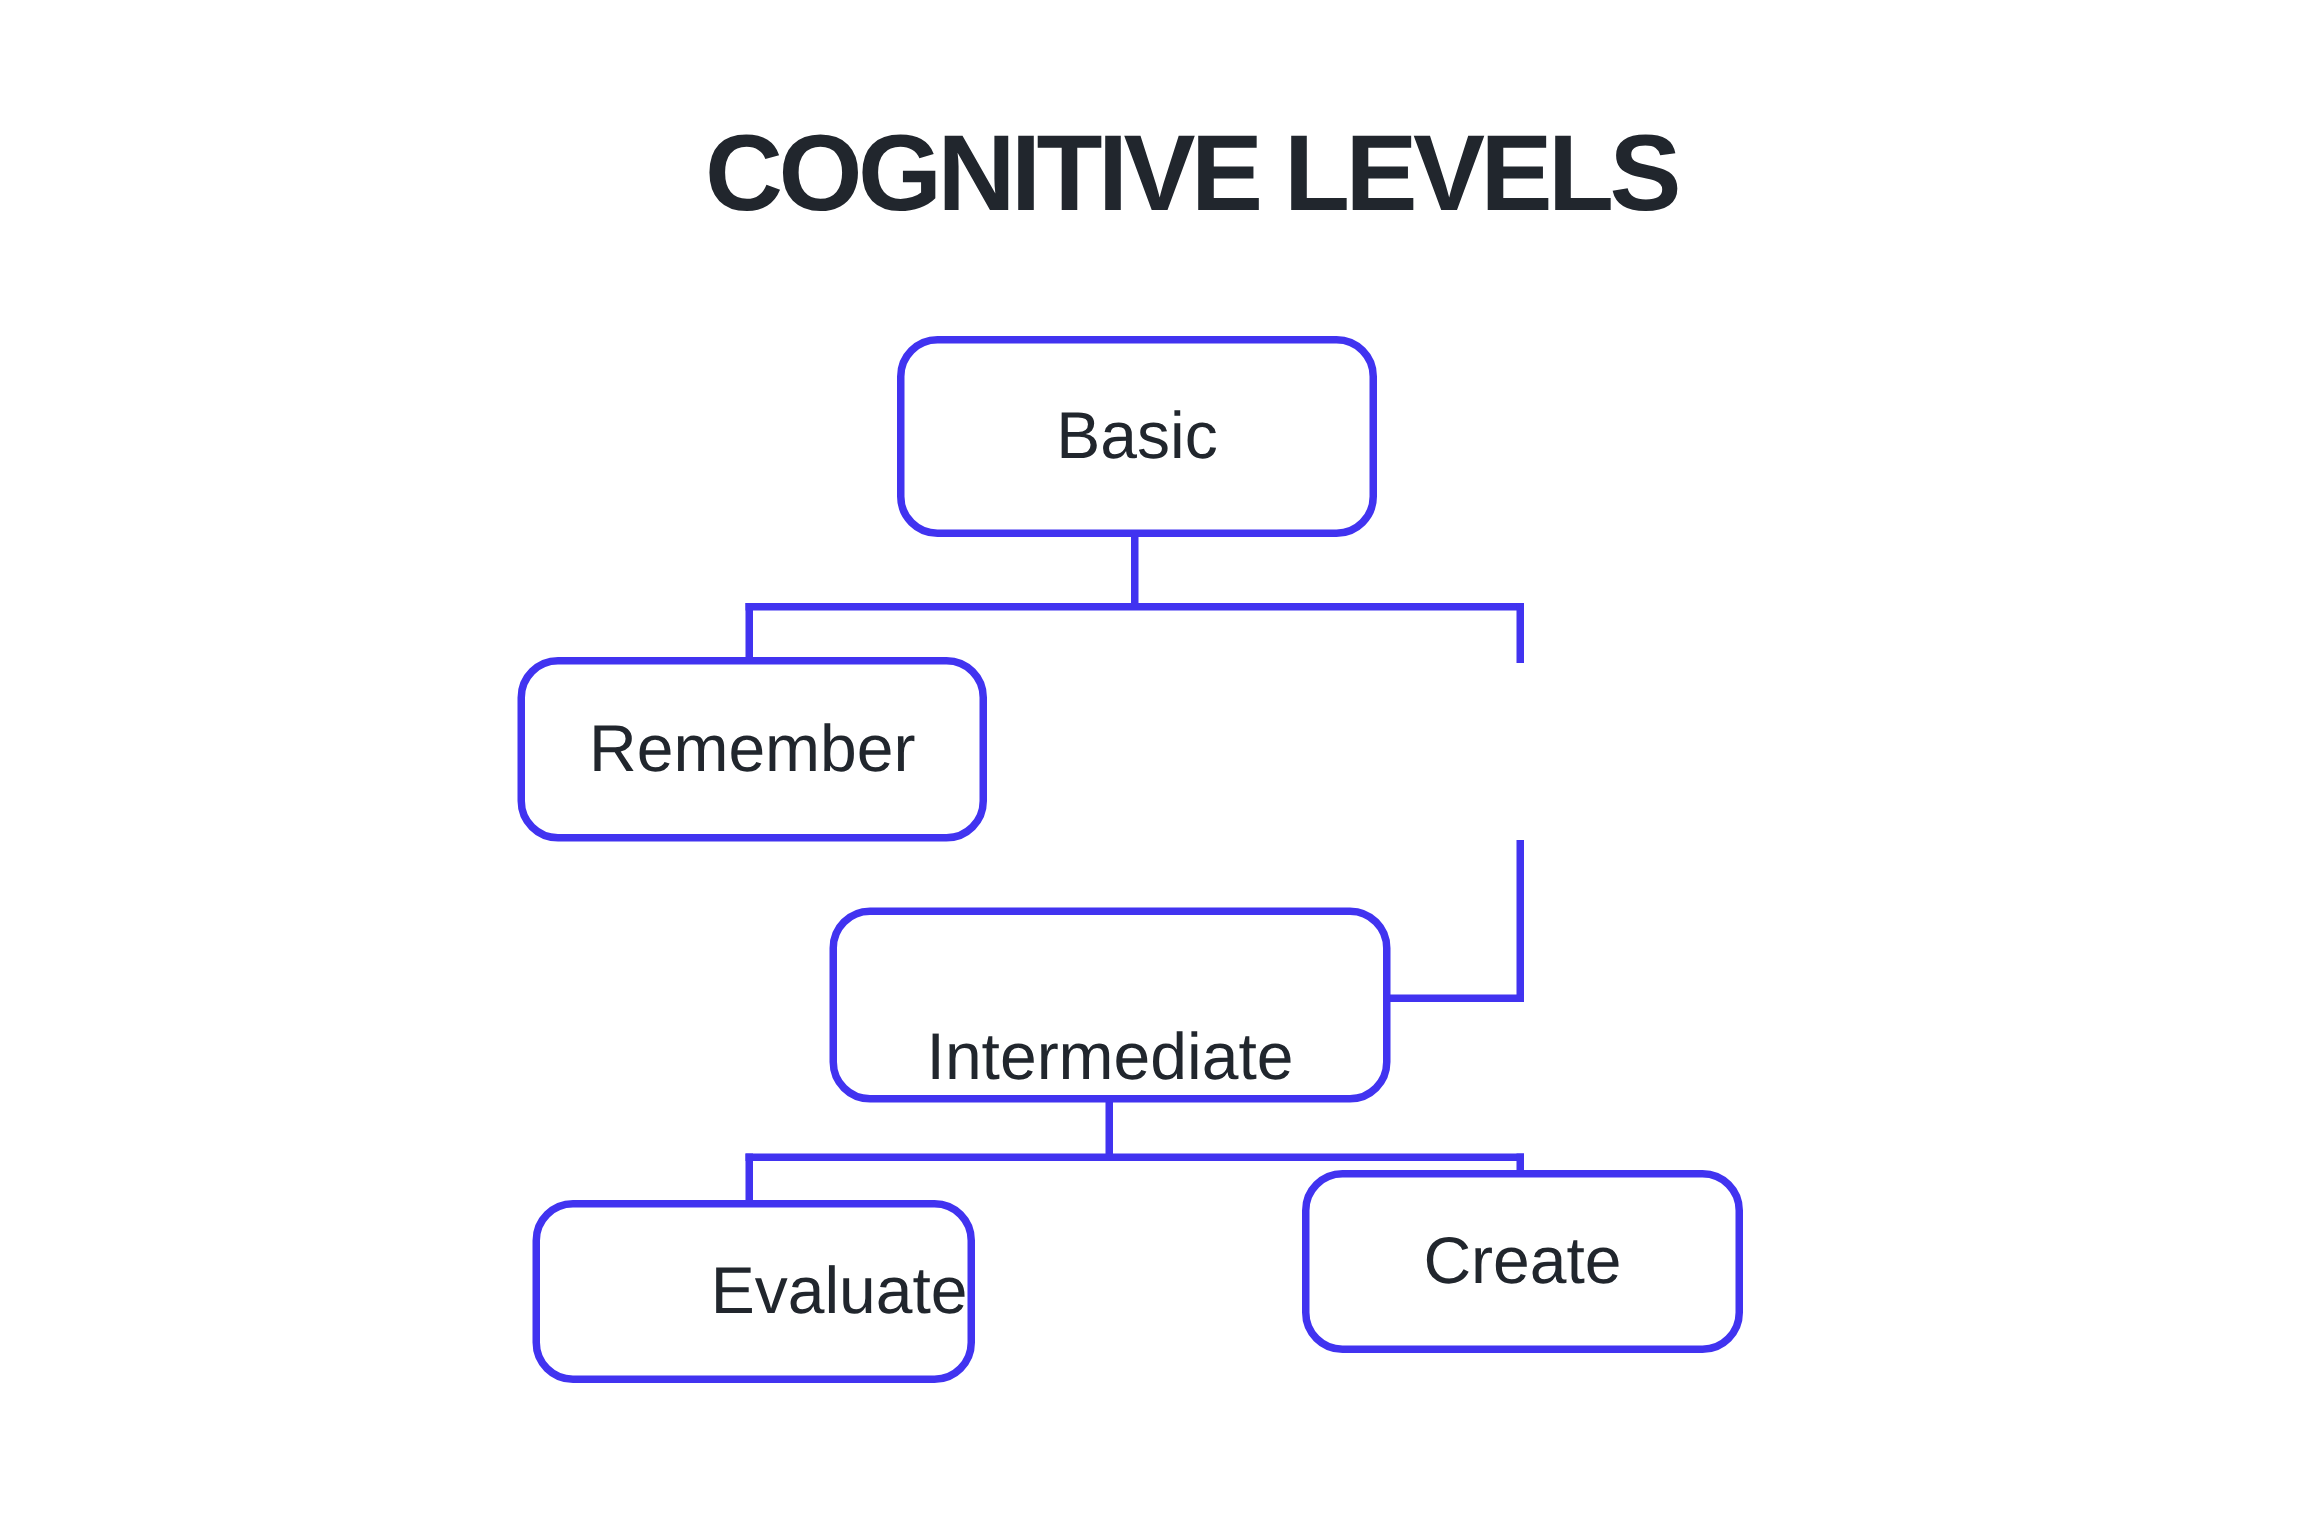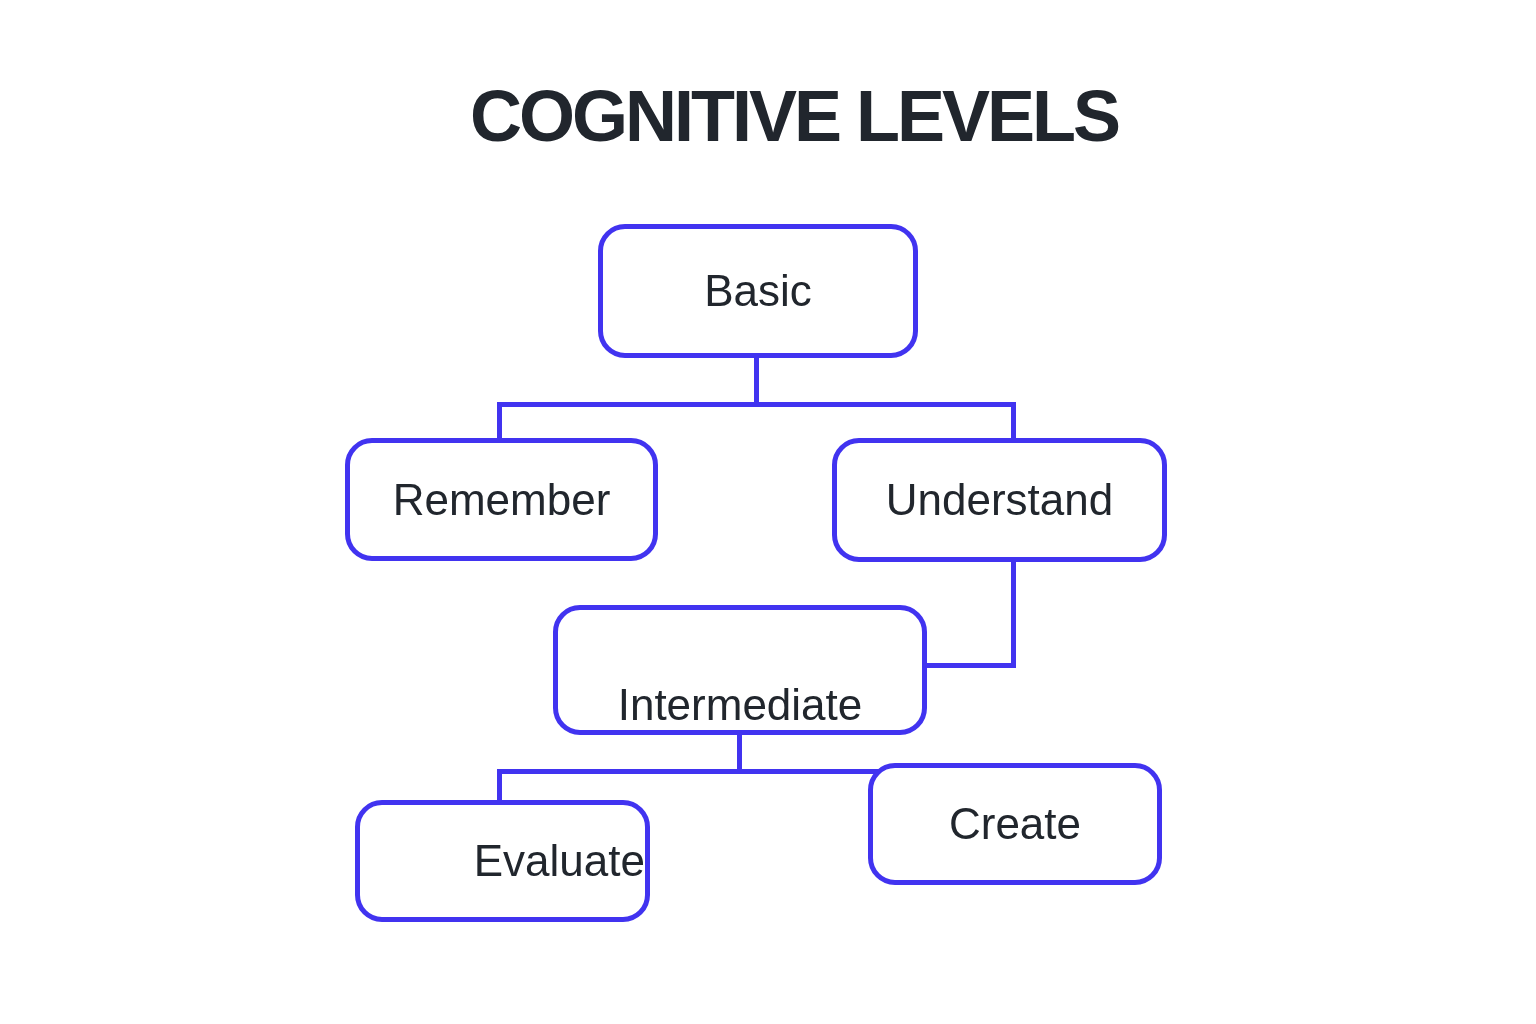--- a/index.html
+++ b/index.html
@@ -48,21 +48,21 @@
   .line {
     position: absolute;
     background: var(--accent, #4133f0);
   }
   
   #node-basic        { left: 598px; top: 224px; width: 320px; height: 134px; }
   #node-remember     { left: 345px; top: 438px; width: 313px; height: 123px; }
   #node-understand   { left: 832px; top: 438px; width: 335px; height: 124px; }
   #node-intermediate { left: 553px; top: 605px; width: 374px; height: 130px; align-items: flex-end; }
   #node-evaluate     { left: 355px; top: 800px; width: 295px; height: 122px; justify-content: flex-end; }
-  #node-create       { left: 868px; top: 763px; width: 294px; height: 122px; }
+  #node-create       { left: 868px; top: 780px; width: 294px; height: 122px; }
   
   #ln-basic-stem     { left: 754px;  top: 356px; width: 5px;   height: 50px; }
   #ln-top-rail       { left: 497px;  top: 402px; width: 519px; height: 5px;  }
   #ln-top-left-drop  { left: 497px;  top: 402px; width: 5px;   height: 40px; }
   #ln-top-right-drop { left: 1011px; top: 402px; width: 5px;   height: 40px; }
   #ln-understand-down{ left: 1011px; top: 560px; width: 5px;   height: 108px;}
   #ln-elbow-horiz    { left: 925px;  top: 663px; width: 91px;  height: 5px;  }
   #ln-inter-stem     { left: 737px;  top: 733px; width: 5px;   height: 41px; }
   #ln-bottom-rail    { left: 497px;  top: 769px; width: 519px; height: 5px;  }
   #ln-bot-left-drop  { left: 497px;  top: 769px; width: 5px;   height: 34px; }
@@ -87,23 +87,20 @@
   <div class="line" id="ln-bot-right-drop"></div>
 
   <div class="node" id="node-basic">
     <span>Basic</span>
   </div>
 
   <div class="node" id="node-remember">
     <span>Remember</span>
   </div>
 
-  <div class="node" id="node-understand">
-    <span>Understand</span>
-  </div>
 
   <div class="node" id="node-intermediate">
     <span>Intermediate</span>
   </div>
 
   <div class="node" id="node-evaluate">
     <span>Evaluate</span>
   </div>
 
   <div class="node" id="node-create">

